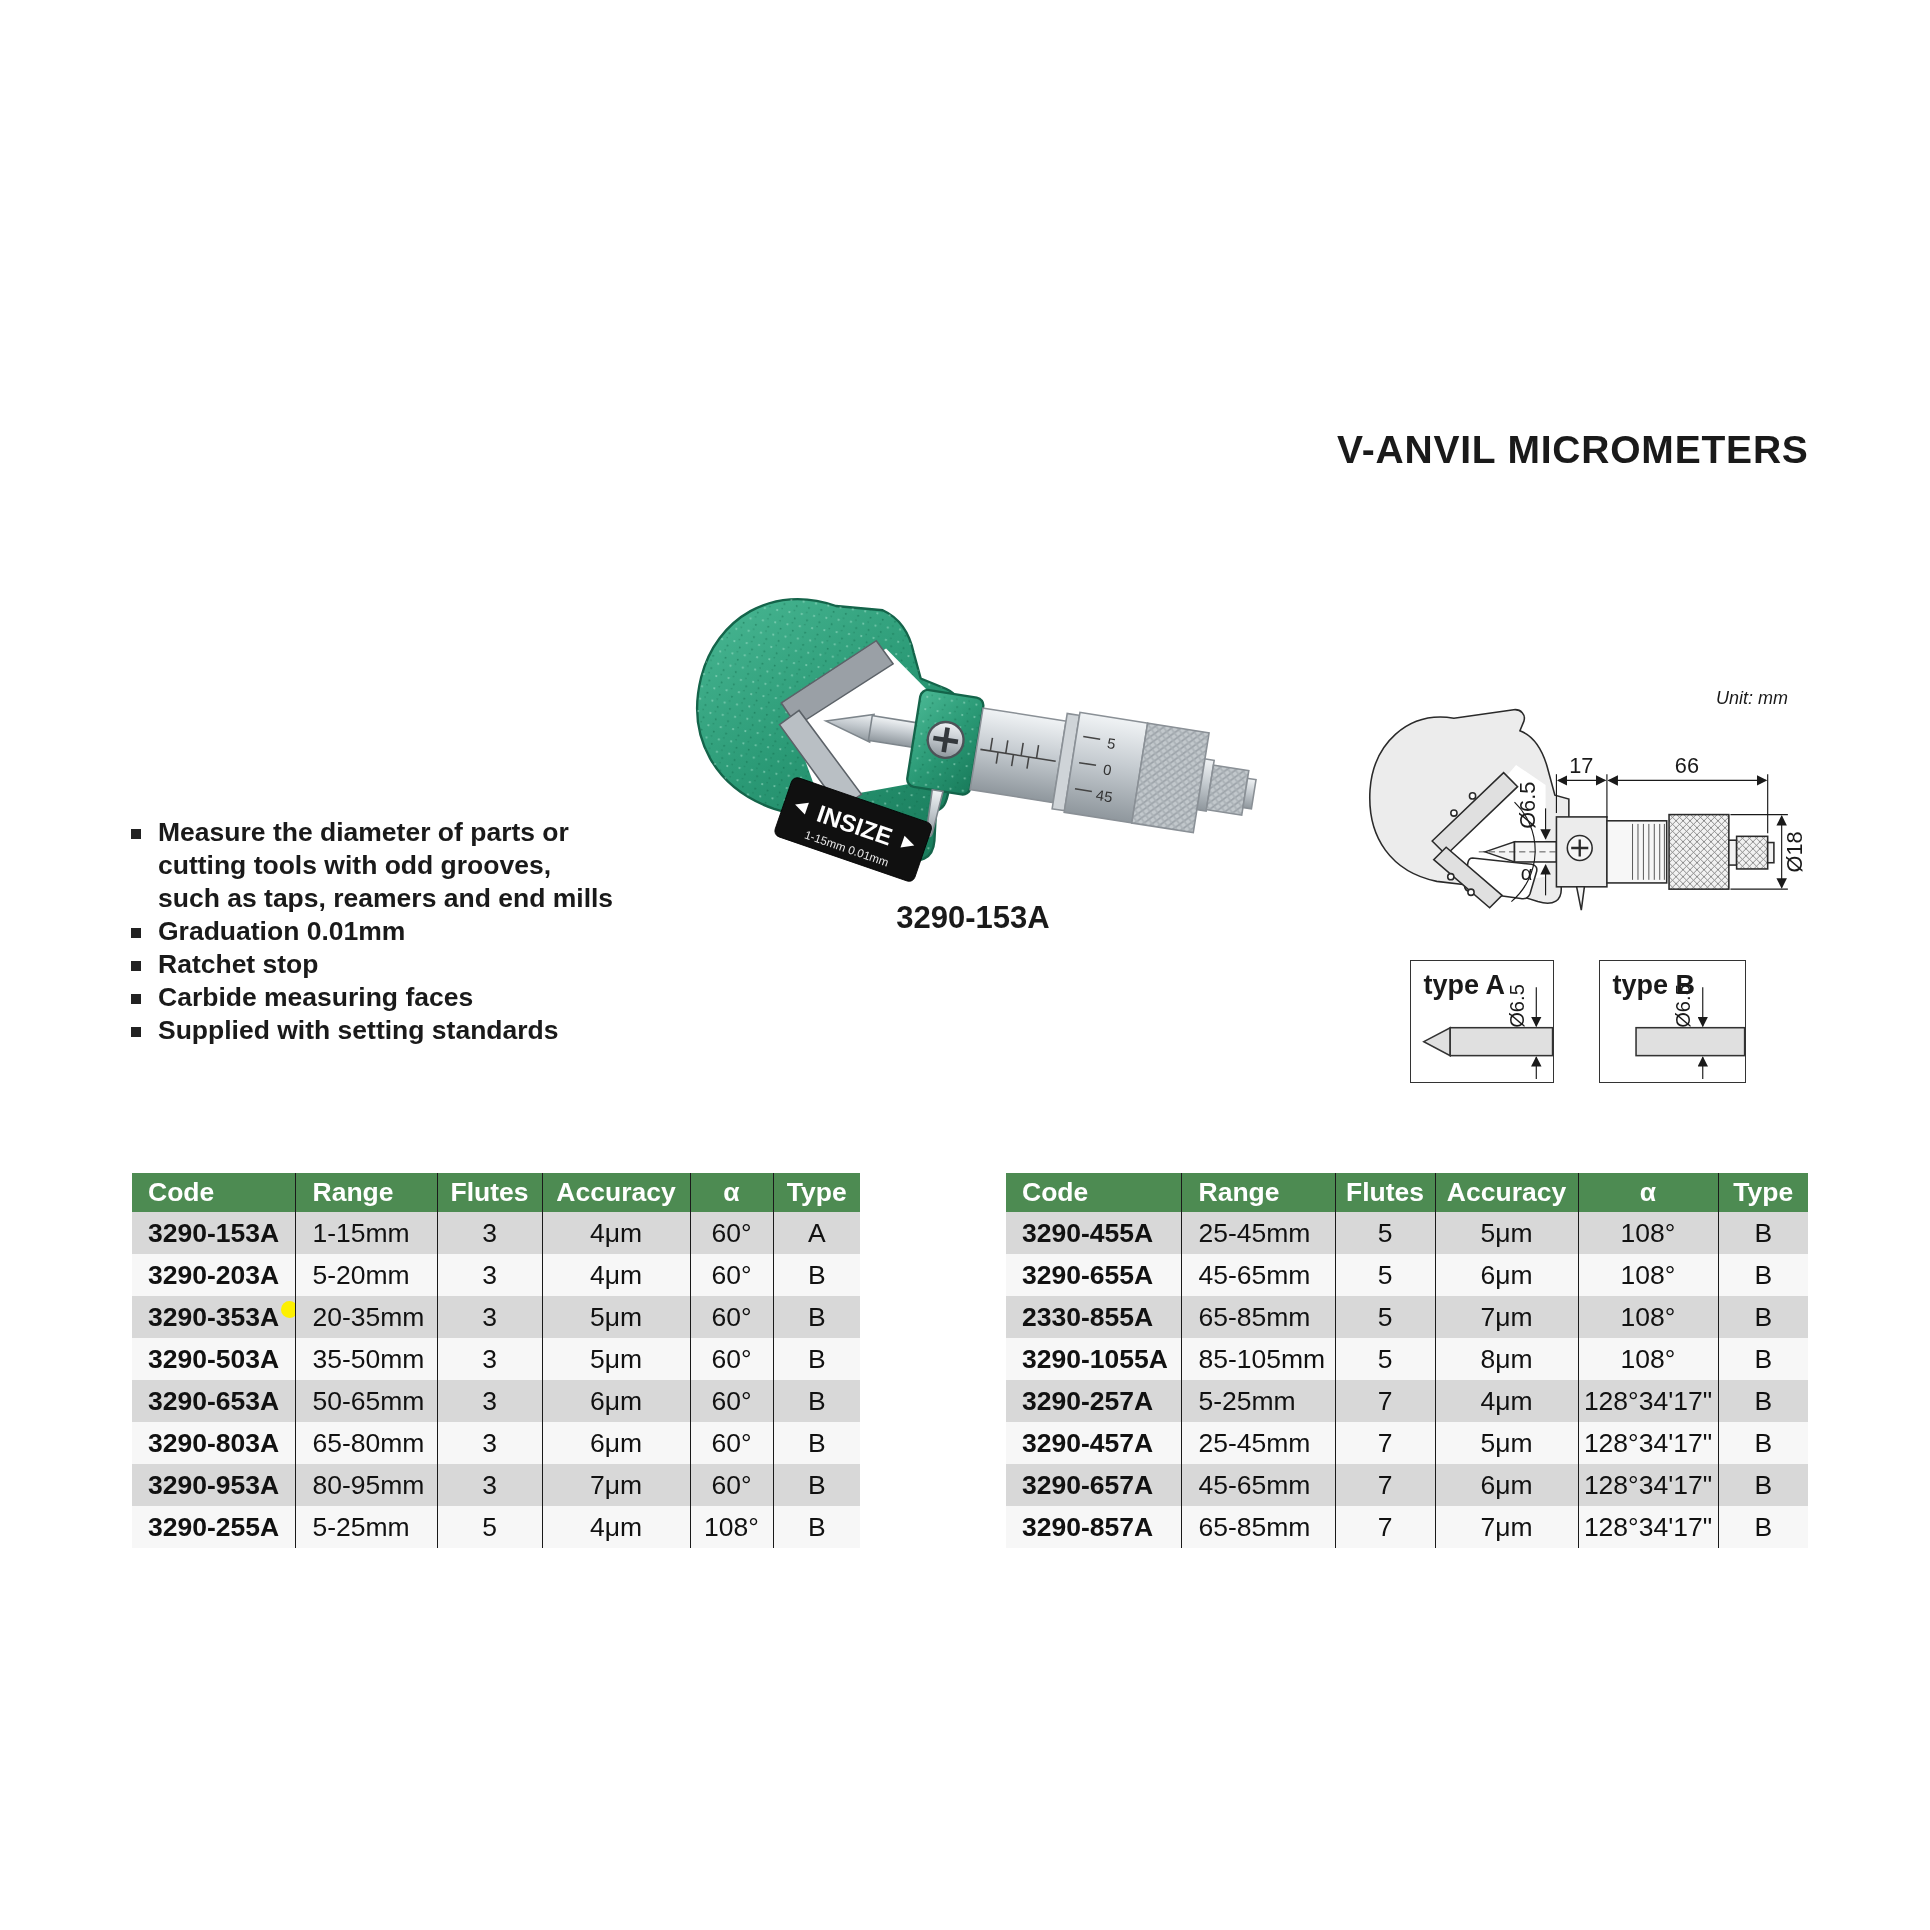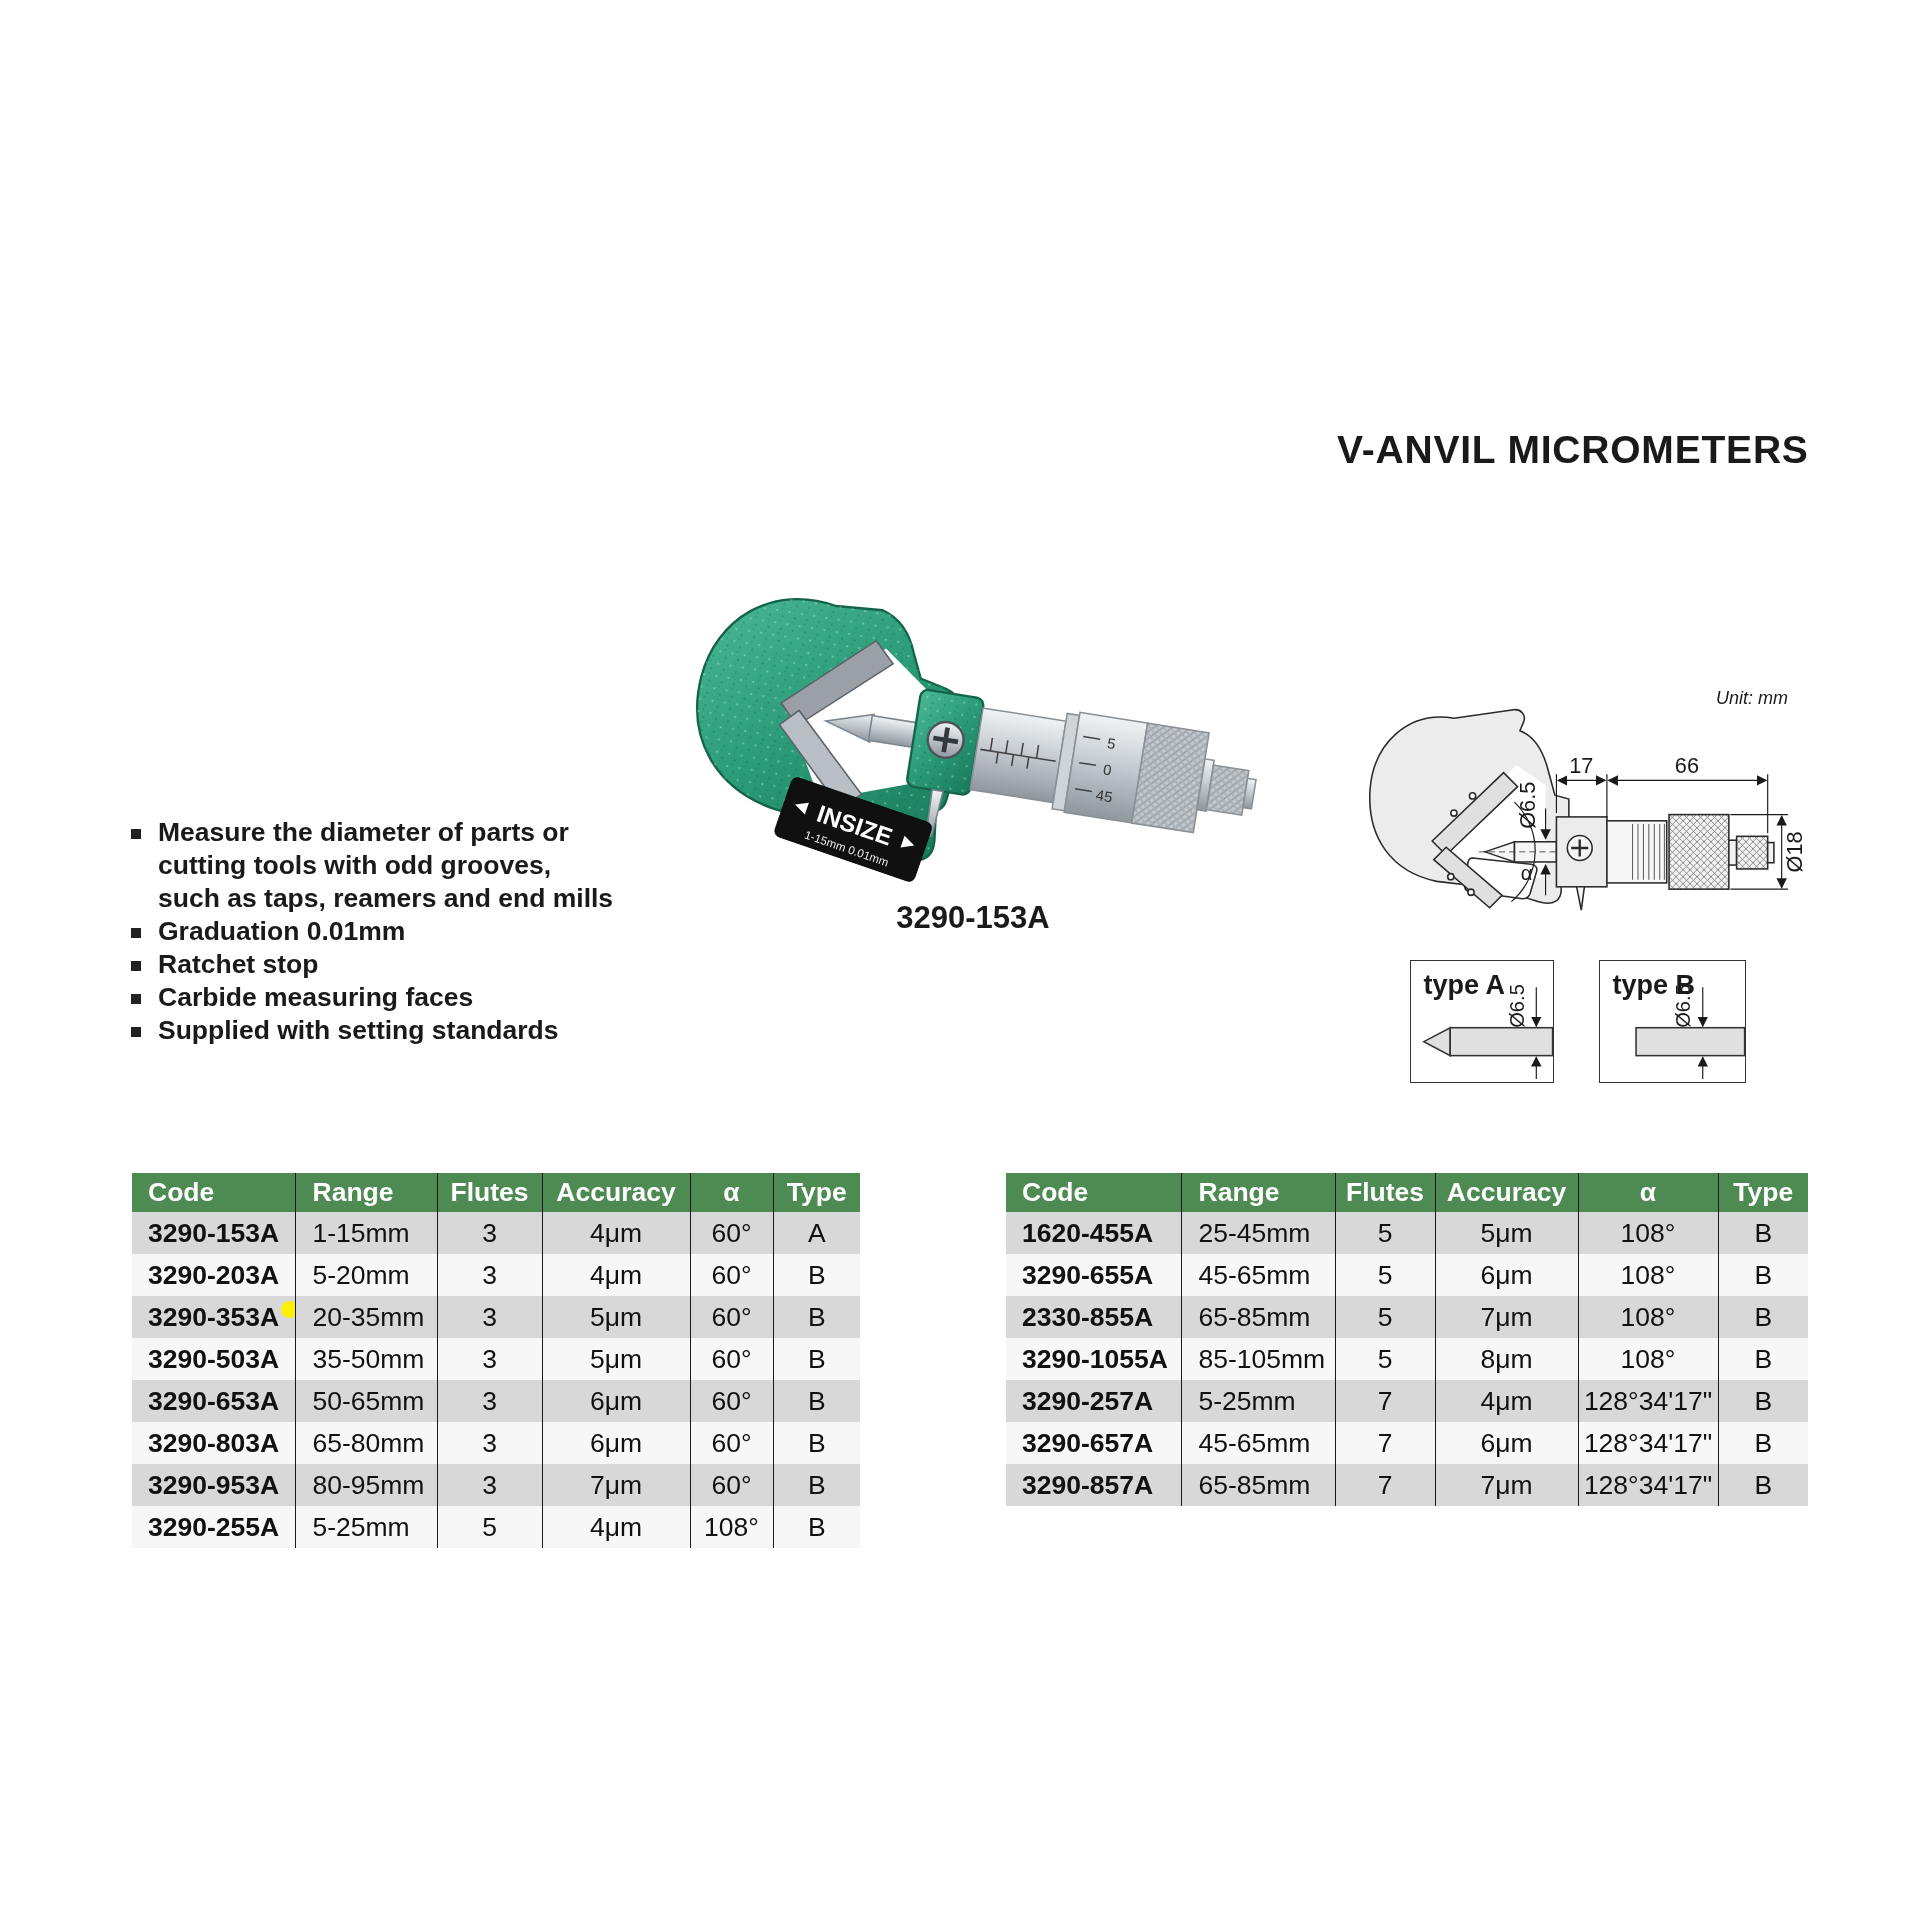--- a/index.html
+++ b/index.html
@@ -375,21 +375,21 @@
           <th class="col-code">Code</th>
           <th class="col-range">Range</th>
           <th class="col-center">Flutes</th>
           <th class="col-center">Accuracy</th>
           <th class="col-center">α</th>
           <th class="col-center">Type</th>
         </tr>
       </thead>
     <tbody>
         <tr>
-          <td class="col-code">1620-455A</td>
+          <td class="col-code">3290-455A</td>
           <td class="col-range">25-45mm</td>
           <td class="col-center">5</td>
           <td class="col-center">5μm</td>
           <td class="col-center">108°</td>
           <td class="col-center">B</td>
         </tr>
         <tr>
           <td class="col-code">3290-655A</td>
           <td class="col-range">45-65mm</td>
           <td class="col-center">5</td>
@@ -415,20 +415,28 @@
         </tr>
         <tr>
           <td class="col-code">3290-257A</td>
           <td class="col-range">5-25mm</td>
           <td class="col-center">7</td>
           <td class="col-center">4μm</td>
           <td class="col-center">128°34'17"</td>
           <td class="col-center">B</td>
         </tr>
         <tr>
+          <td class="col-code">3290-457A</td>
+          <td class="col-range">25-45mm</td>
+          <td class="col-center">7</td>
+          <td class="col-center">5μm</td>
+          <td class="col-center">128°34'17"</td>
+          <td class="col-center">B</td>
+        </tr>
+        <tr>
           <td class="col-code">3290-657A</td>
           <td class="col-range">45-65mm</td>
           <td class="col-center">7</td>
           <td class="col-center">6μm</td>
           <td class="col-center">128°34'17"</td>
           <td class="col-center">B</td>
         </tr>
         <tr>
           <td class="col-code">3290-857A</td>
           <td class="col-range">65-85mm</td>

